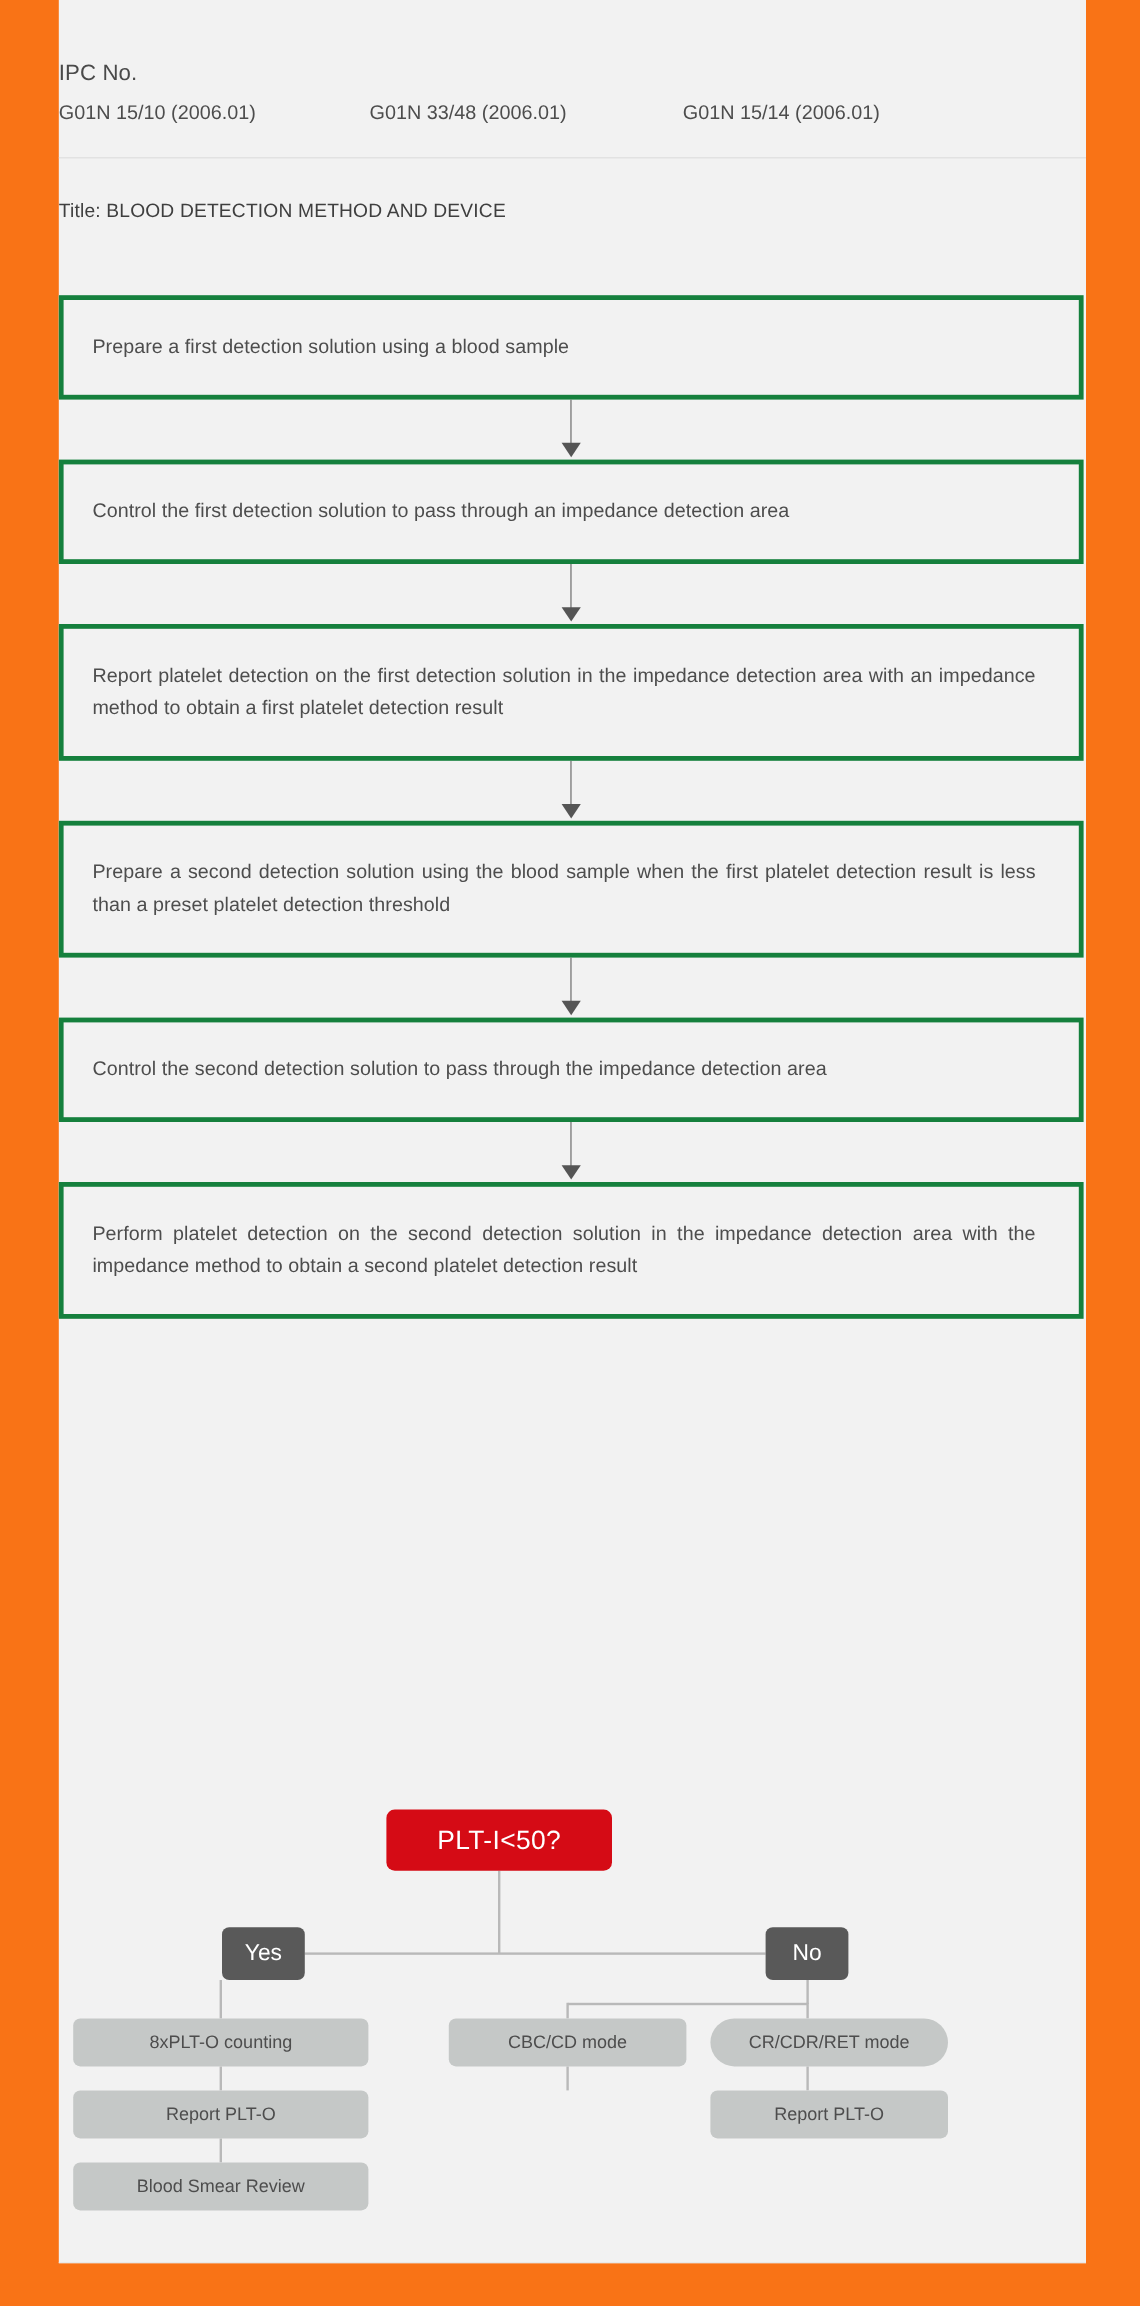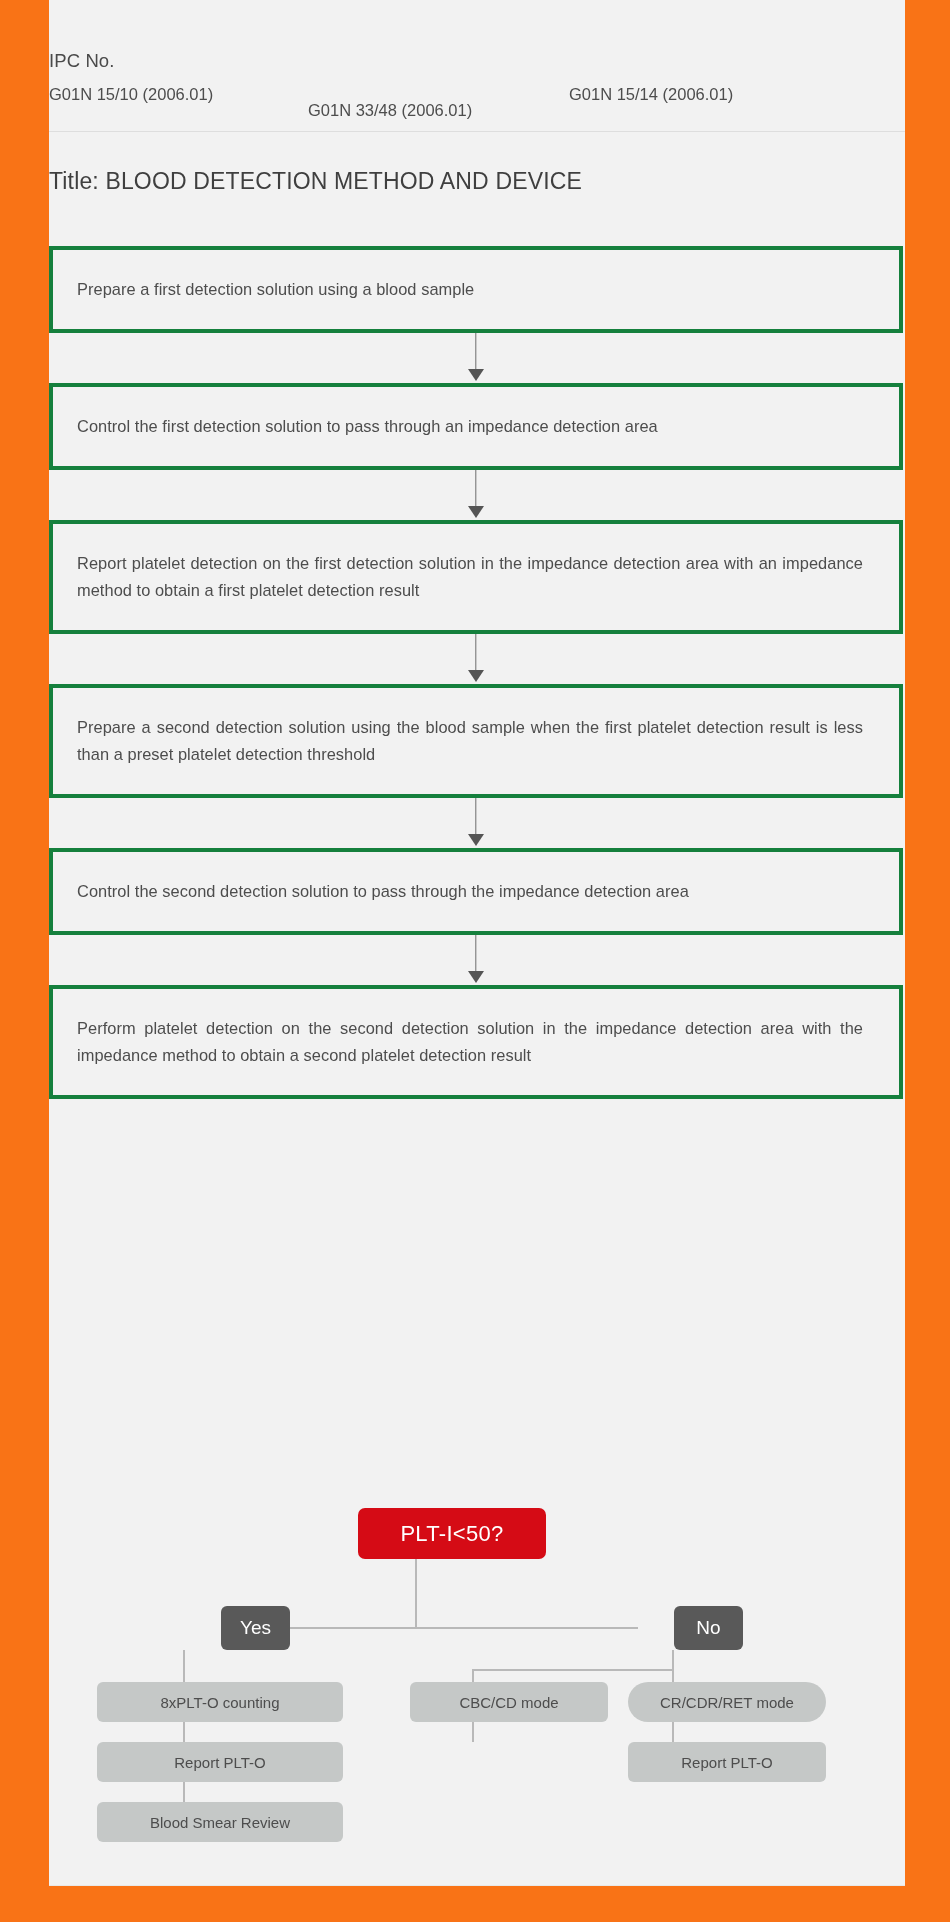--- a/index.html
+++ b/index.html
@@ -57,37 +57,37 @@
     height: 24px;
   }
   .ipc-cell {
     position: absolute;
     top: 0;
     font-size: 16.5px;
     color: #4d4d4d;
     white-space: nowrap;
   }
   .ipc-cell.c0 { left: 0px; }
-  .ipc-cell.c1 { left: 259px; margin-top: 16px; }
+  .ipc-cell.c1 { left: 259px; }
   .ipc-cell.c2 { left: 520px; }
 
   .hdr-rule {
     position: absolute;
     left: 0px;
     top: 131px;
     width: 856px;
     height: 1px;
     background: #dedede;
   }
 
   .doc-title {
     position: absolute;
     left: 0px;
     top: 168px;
-    font-size: 23px;
+    font-size: 16px;
     color: #3f3f3f;
     letter-spacing: .15px;
     white-space: nowrap;
   }
 
   
   .flow {
     position: absolute;
     left: 0px;
     top: 246px;
@@ -147,21 +147,20 @@
   }
 
   .node {
     position: absolute;
     box-sizing: border-box;
     display: flex;
     align-items: center;
     justify-content: center;
     border-radius: 6px;
     white-space: nowrap;
-    margin-left: 36px;
   }
 
   .node.root {
     background: #d50b15;
     color: #ffffff;
     font-size: 22px;
     letter-spacing: .3px;
     left: 273px;
     top: 0px;
     width: 188px;

